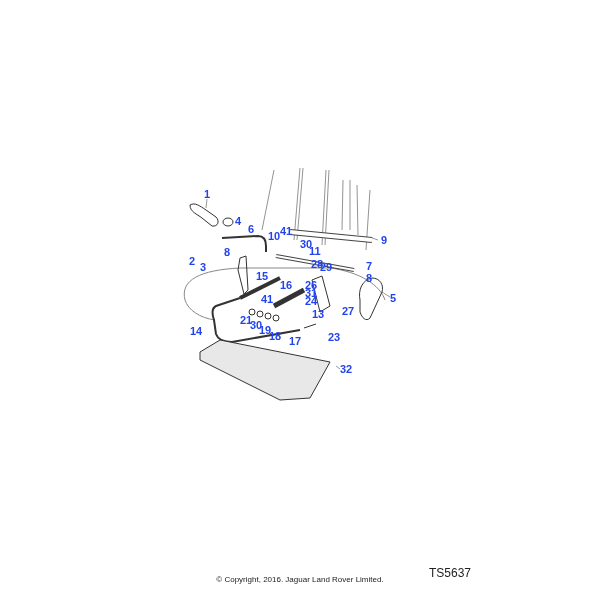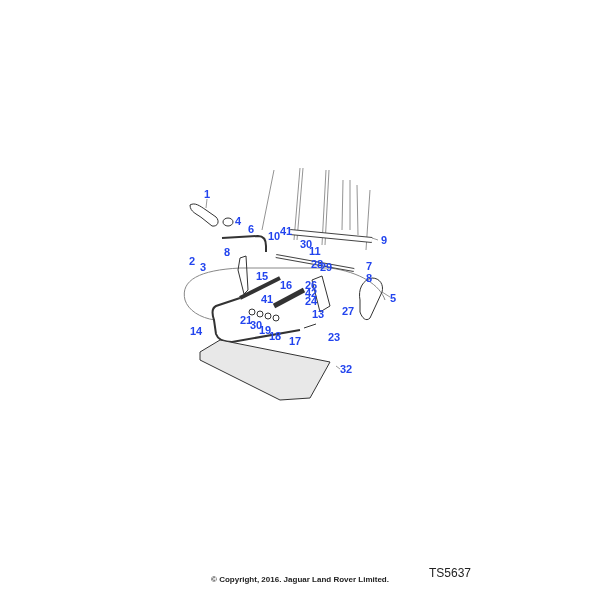--- a/index.html
+++ b/index.html
@@ -1,20 +1,20 @@
 <!DOCTYPE html>
 <html><head>
 <meta charset="utf-8">
 <style>
   html, body { margin:0; padding:0; background:#ffffff; }
   body { width:600px; height:600px; position:relative; overflow:hidden; font-family:"Liberation Sans", sans-serif; }
   #diagram { position:absolute; left:0; top:0; width:600px; height:600px; }
   .callout { position:absolute; font-family:"Liberation Sans", sans-serif; font-weight:bold; font-size:11px; color:#2244ee; line-height:11px; cursor:pointer; white-space:nowrap; }
   .ref { position:absolute; left:429px; top:566px; font-size:12px; color:#222; }
-  .copyright { position:absolute; left:0; width:600px; top:575px; text-align:center; font-size:8px; color:#222;font-weight:bold; }
+  .copyright { position:absolute; left:0; width:600px; top:575px; text-align:center; font-size:8px; color:#222; }
 </style>
 </head>
 <body>
 
 <svg id="diagram" viewBox="0 0 600 600" xmlns="http://www.w3.org/2000/svg">
   <g fill="none" stroke="#333" stroke-width="1">
 
     <g stroke="#777" stroke-width="0.8">
       <path d="M274 170 L262 230"></path>
       <path d="M300 168 L294 240"></path>
@@ -91,21 +91,21 @@
   <span class="callout" style="left:256px;top:271px">15</span>
   <span class="callout" style="left:280px;top:280px">16</span>
   <span class="callout" style="left:289px;top:336px">17</span>
   <span class="callout" style="left:269px;top:331px">18</span>
   <span class="callout" style="left:259px;top:325px">19</span>
   <span class="callout" style="left:250px;top:320px">30</span>
   <span class="callout" style="left:240px;top:315px">21</span>
   <span class="callout" style="left:261px;top:294px">41</span>
   <span class="callout" style="left:328px;top:332px">23</span>
   <span class="callout" style="left:305px;top:296px">24</span>
-  <span class="callout" style="left:305px;top:288px">42</span>
+  <span class="callout" style="left:305px;top:288px">31</span>
   <span class="callout" style="left:305px;top:280px">26</span>
   <span class="callout" style="left:342px;top:306px">27</span>
   <span class="callout" style="left:311px;top:259px">28</span>
   <span class="callout" style="left:320px;top:262px">29</span>
   <span class="callout" style="left:300px;top:239px">30</span>
   <span class="callout" style="left:280px;top:226px">41</span>
   <span class="callout" style="left:340px;top:364px">32</span>
 </div>
 
 <div class="ref">TS5637</div>

